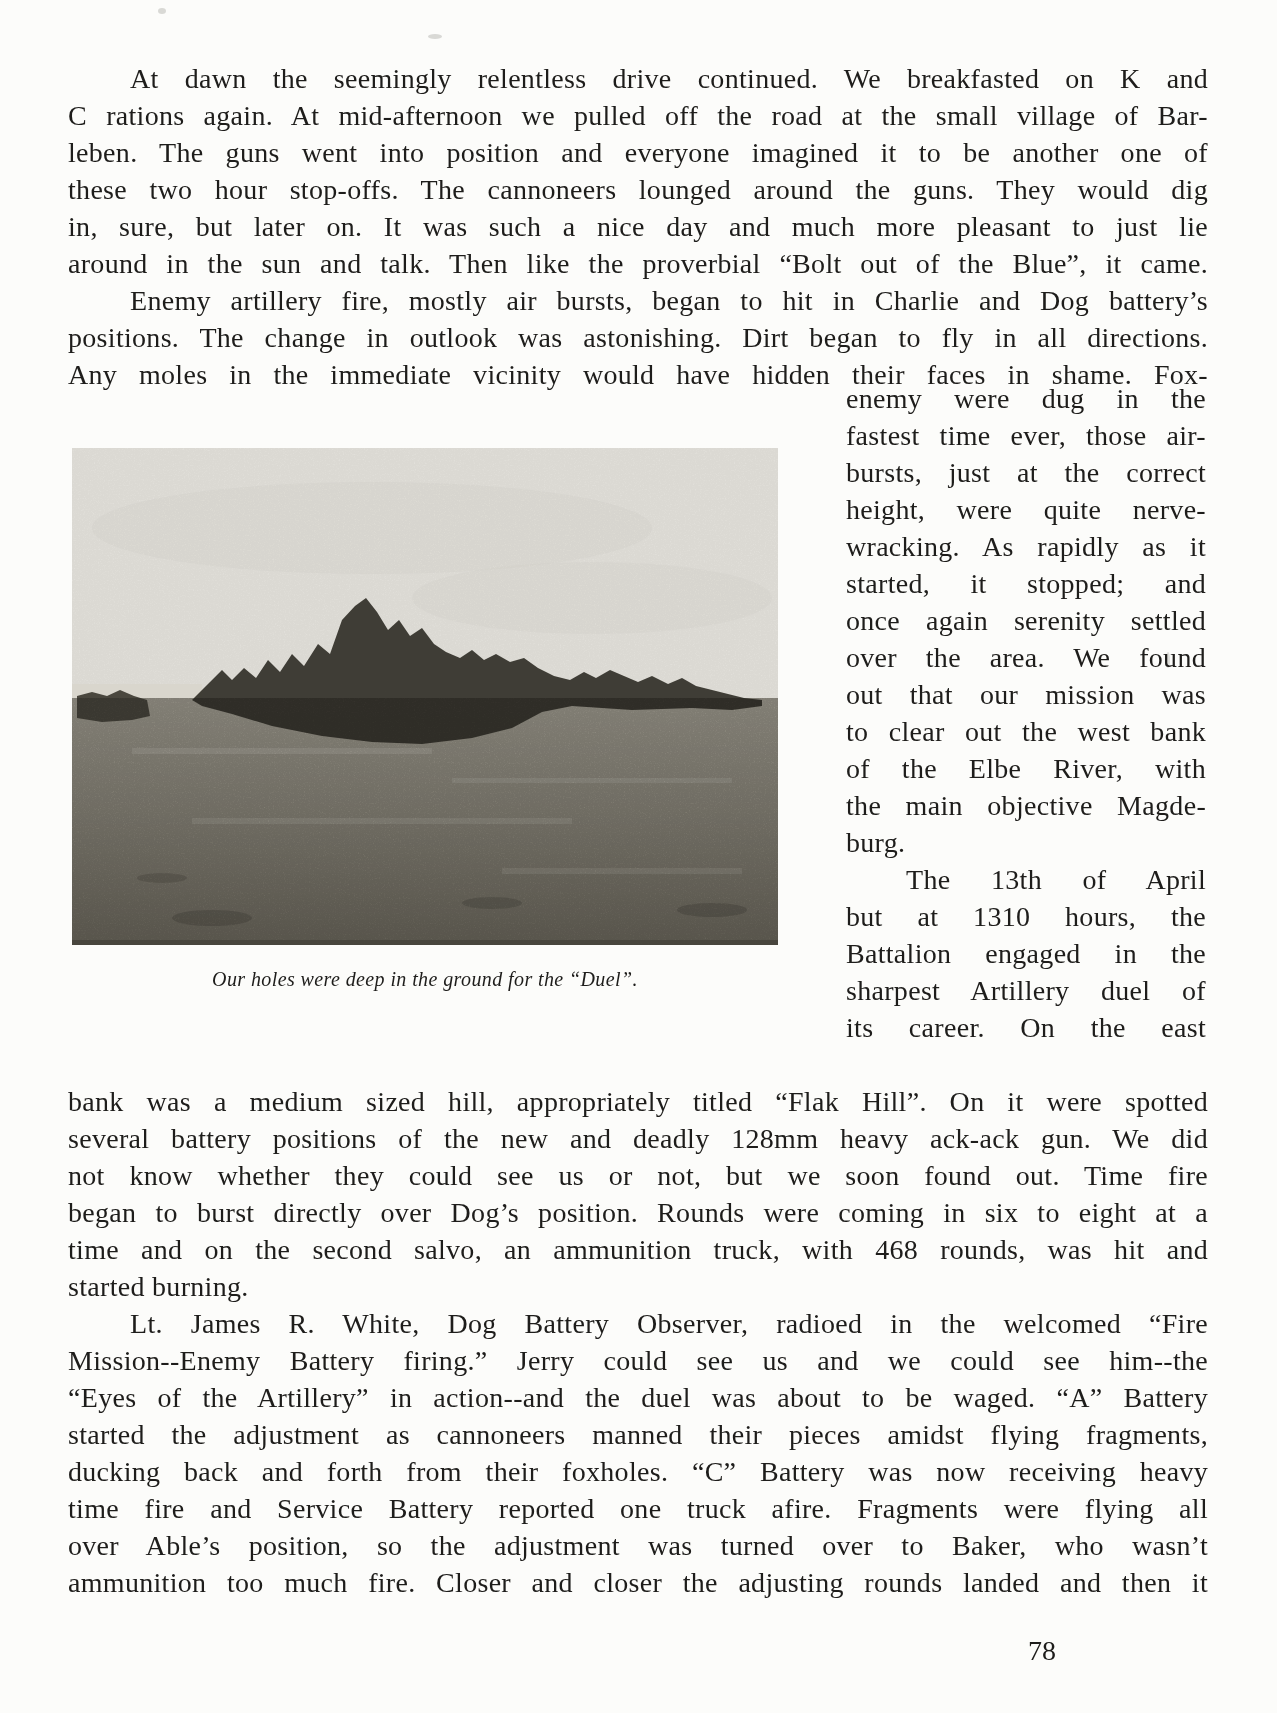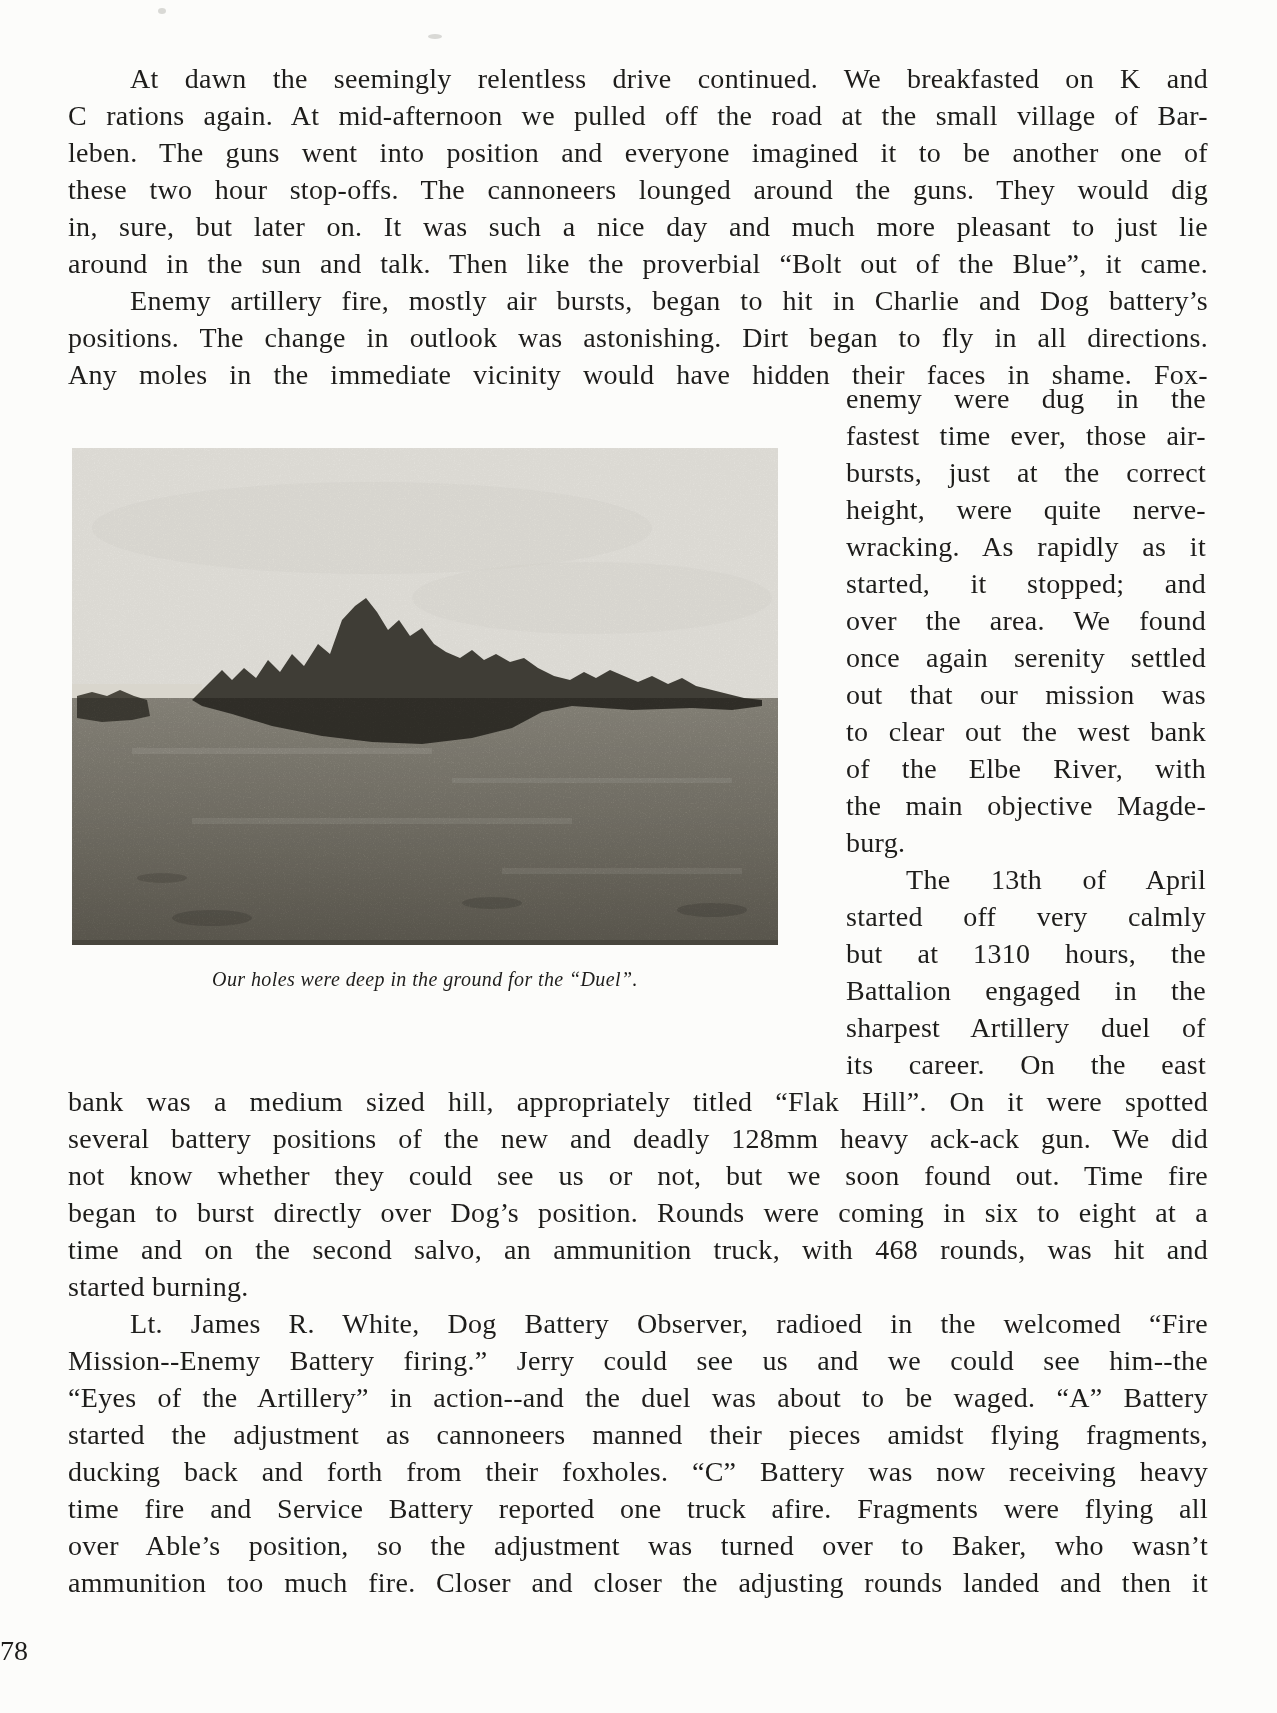--- a/index.html
+++ b/index.html
@@ -35,21 +35,21 @@
   .caption{
     margin-top:17px;
     font-style:italic;
     font-size:20px;
     line-height:34px;
     text-align:center;
     letter-spacing:0.4px;
   }
   .page-number{
     position:absolute; left:0; top:1632px; width:1056px;
-    text-align:left; font-size:28px; line-height:37px;
+    text-align:right; font-size:28px; line-height:37px;
   }
   .speck{ position:absolute; background:#cfcfcc; border-radius:50%; opacity:.8; }
   .s1{ left:428px; top:34px; width:14px; height:5px; }
   .s2{ left:158px; top:8px; width:8px; height:6px; }
   .s3{ left:1166px; top:652px; width:4px; height:16px; background:#d6d6d2; }
 </style>
 </head>
 <body>
 
 <div class="page">
@@ -113,29 +113,28 @@
     <figcaption class="caption">Our holes were deep in the ground for the “Duel”.</figcaption>
   </figure>
 
   <div class="textblock column">
       <div class="line">enemy were dug in the</div>
       <div class="line">fastest time ever, those air-</div>
       <div class="line">bursts, just at the correct</div>
       <div class="line">height, were quite nerve-</div>
       <div class="line">wracking. As rapidly as it</div>
       <div class="line">started, it stopped; and</div>
+      <div class="line">once again serenity settled</div>
       <div class="line">over the area. We found</div>
-      <div class="line">once again serenity settled</div>
       <div class="line">out that our mission was</div>
       <div class="line">to clear out the west bank</div>
       <div class="line">of the Elbe River, with</div>
       <div class="line">the main objective Magde-</div>
       <div class="line end">burg.</div>
       <div class="line indent">The 13th of April</div>
-      <div class="line">started off very calmly</div>
       <div class="line">but at 1310 hours, the</div>
       <div class="line">Battalion engaged in the</div>
       <div class="line">sharpest Artillery duel of</div>
       <div class="line">its career. On the east</div>
     </div>
 
   <div class="textblock bottom">
       <div class="line">bank was a medium sized hill, appropriately titled “Flak Hill”. On it were spotted</div>
       <div class="line">several battery positions of the new and deadly 128mm heavy ack-ack gun. We did</div>
       <div class="line">not know whether they could see us or not, but we soon found out. Time fire</div>

